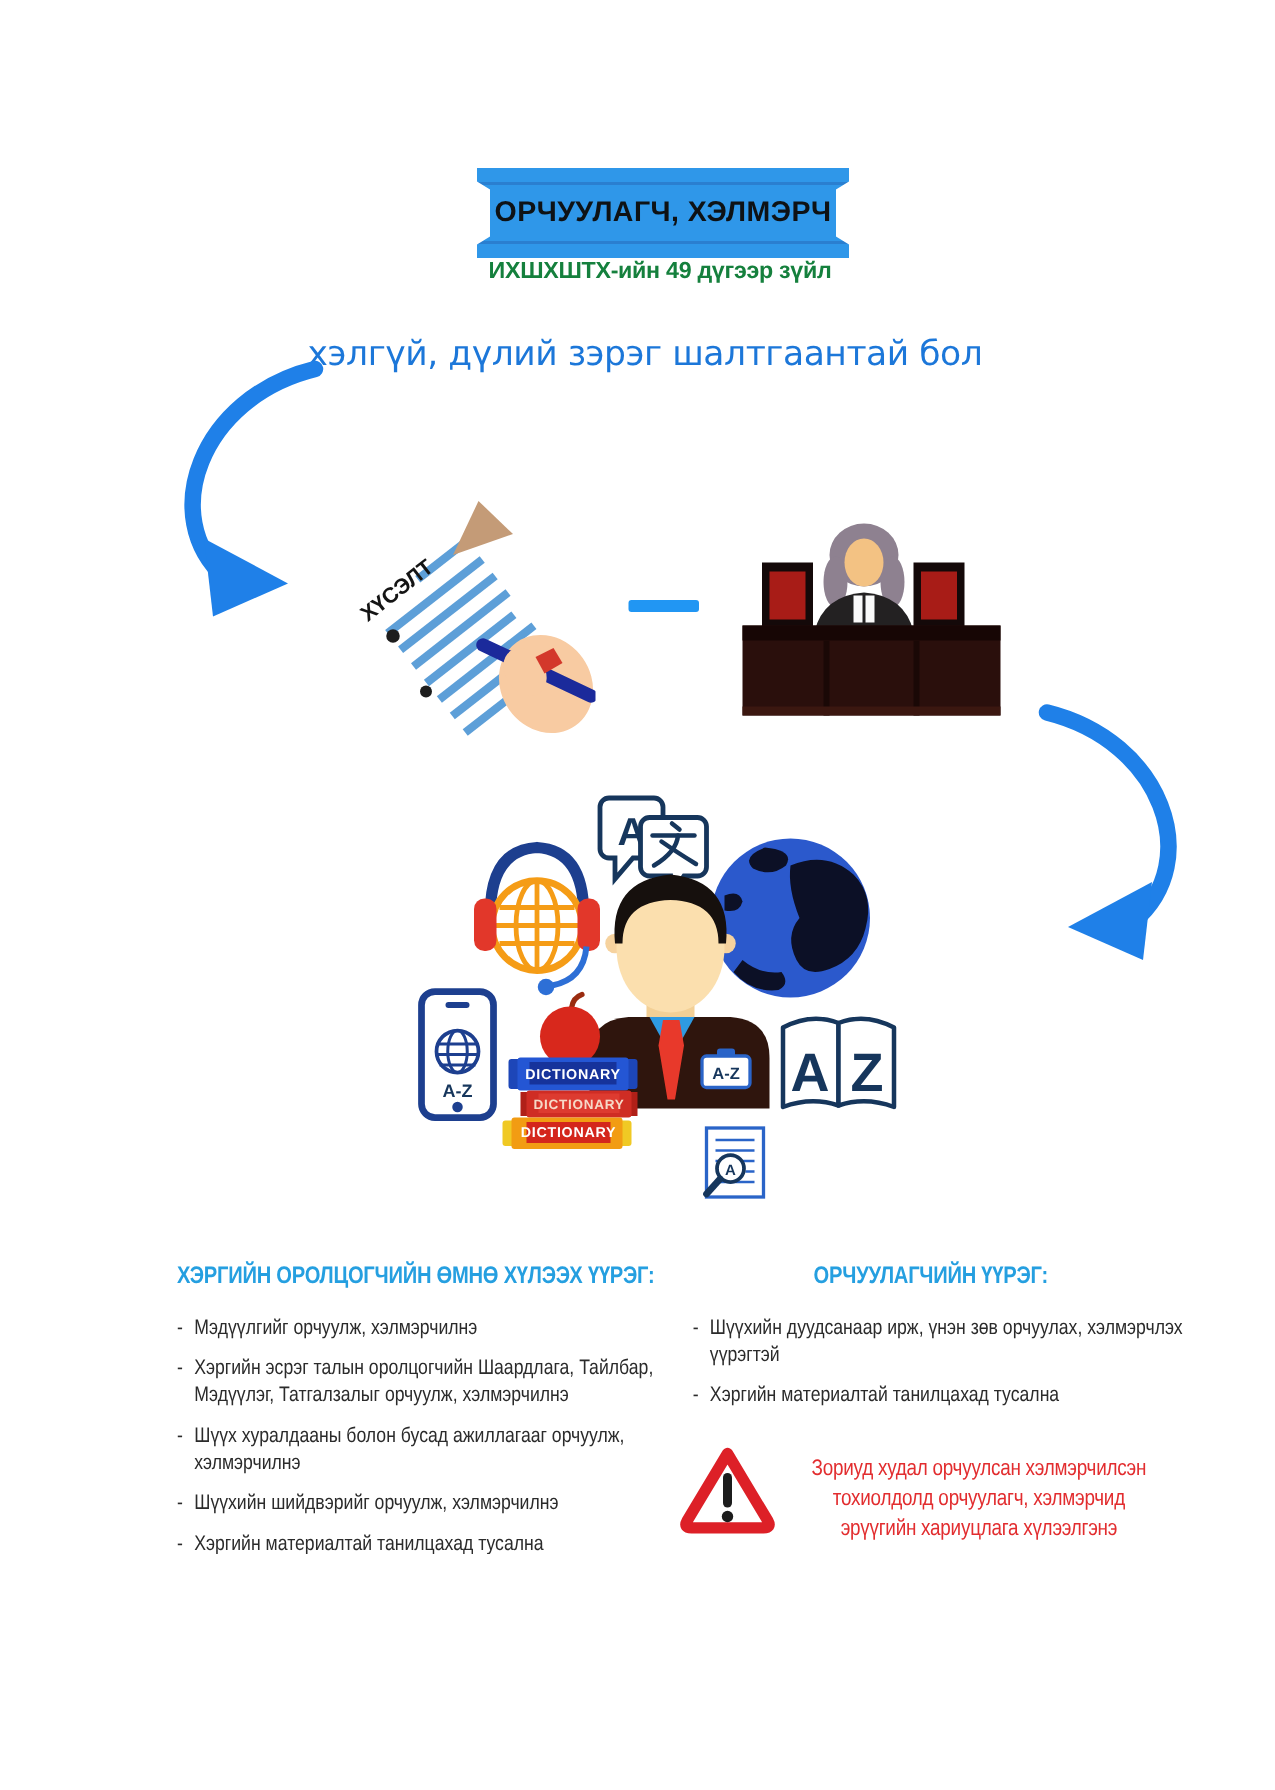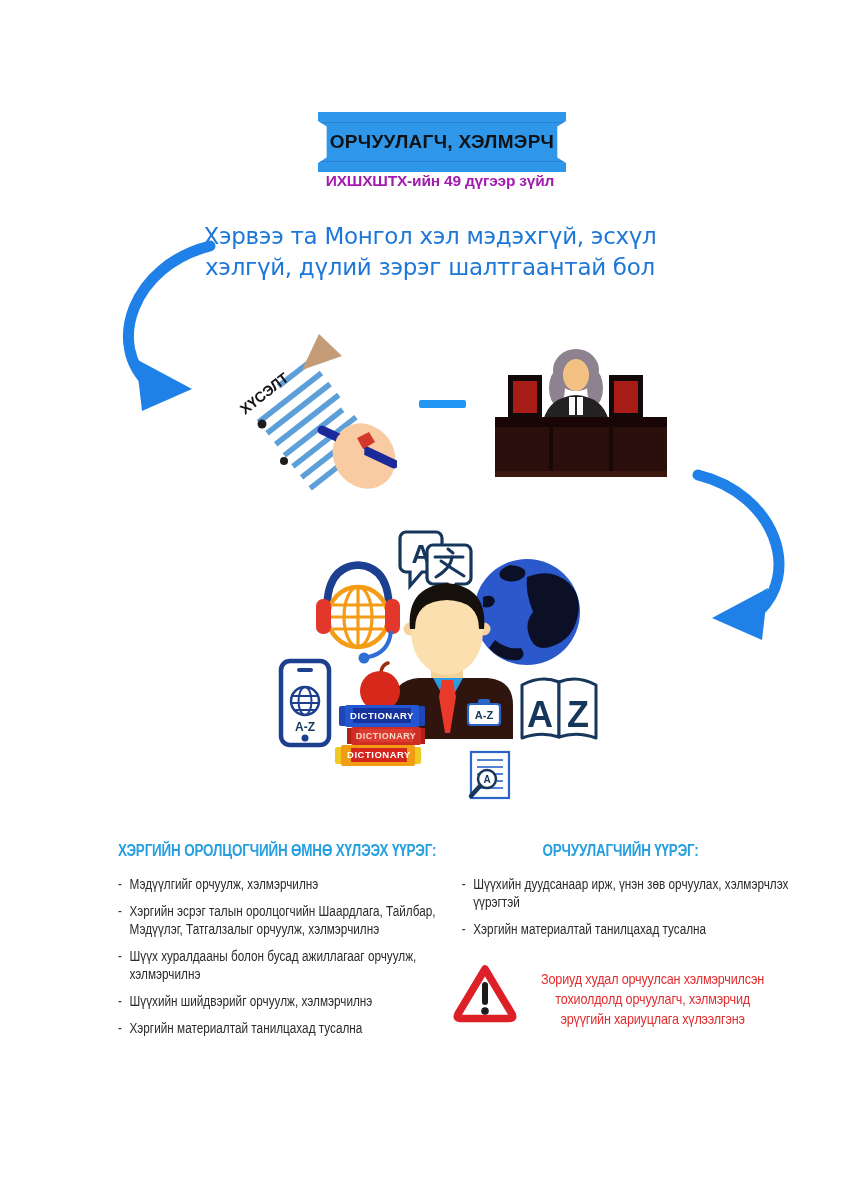--- a/index.html
+++ b/index.html
@@ -14,21 +14,21 @@
     left:318px;top:112px;width:248px;height:60px;
     background:linear-gradient(#2f97e9 0 16%, #2a7fd0 16% 19%, #2f97e9 19% 81%, #2a7fd0 81% 84%, #2f97e9 84% 100%);
     clip-path:polygon(0 0,100% 0,100% 15%,96.5% 24%,96.5% 76%,100% 85%,100% 100%,0 100%,0 85%,3.5% 76%,3.5% 24%,0 15%);
     display:flex;align-items:center;justify-content:center;
   }
   .banner-title{
     font-size:19px;font-weight:bold;color:#0e1215;letter-spacing:.3px;
   }
   .subtitle{
     left:260px;top:172px;width:360px;text-align:center;
-    font-size:15.5px;font-weight:bold;color:#a21caf;letter-spacing:-.2px;
+    font-size:15.5px;font-weight:bold;color:#15803d;letter-spacing:-.2px;
   }
   .heading{
     left:105px;top:221px;width:650px;text-align:center;
     font-family:"DejaVu Sans",sans-serif;
     font-size:23px;line-height:31px;color:#1c77d9;letter-spacing:-.3px;
   }
   .dash-connector{
     left:419px;top:400px;width:47px;height:8px;background:#2196f3;border-radius:2px;
   }
 
@@ -49,21 +49,20 @@
 </head>
 <body>
 
 <div class="abs banner">
   <span class="banner-title">ОРЧУУЛАГЧ, ХЭЛМЭРЧ</span>
 </div>
 
 <div class="abs subtitle">ИХШХШТХ-ийн 49 дүгээр зүйл</div>
 
 <div class="abs heading">
-  <div>Хэрвээ та Монгол хэл мэдэхгүй, эсхүл</div>
   <div>хэлгүй, дүлий зэрэг шалтгаантай бол</div>
 </div>
 
 <svg class="abs" style="left:100px;top:237px;" width="120" height="180" viewBox="0 0 120 180">
   <path d="M110 9 C33 28 5 108 50 148" fill="none" stroke="#1f80e8" stroke-width="11" stroke-linecap="round"></path>
   <polygon points="36,122 92,152 42,174" fill="#1f80e8"></polygon>
 </svg>
 
 <svg class="abs" style="left:222px;top:328px;" width="175" height="172" viewBox="0 0 175 172">
   <g transform="rotate(-38 88 92)">

